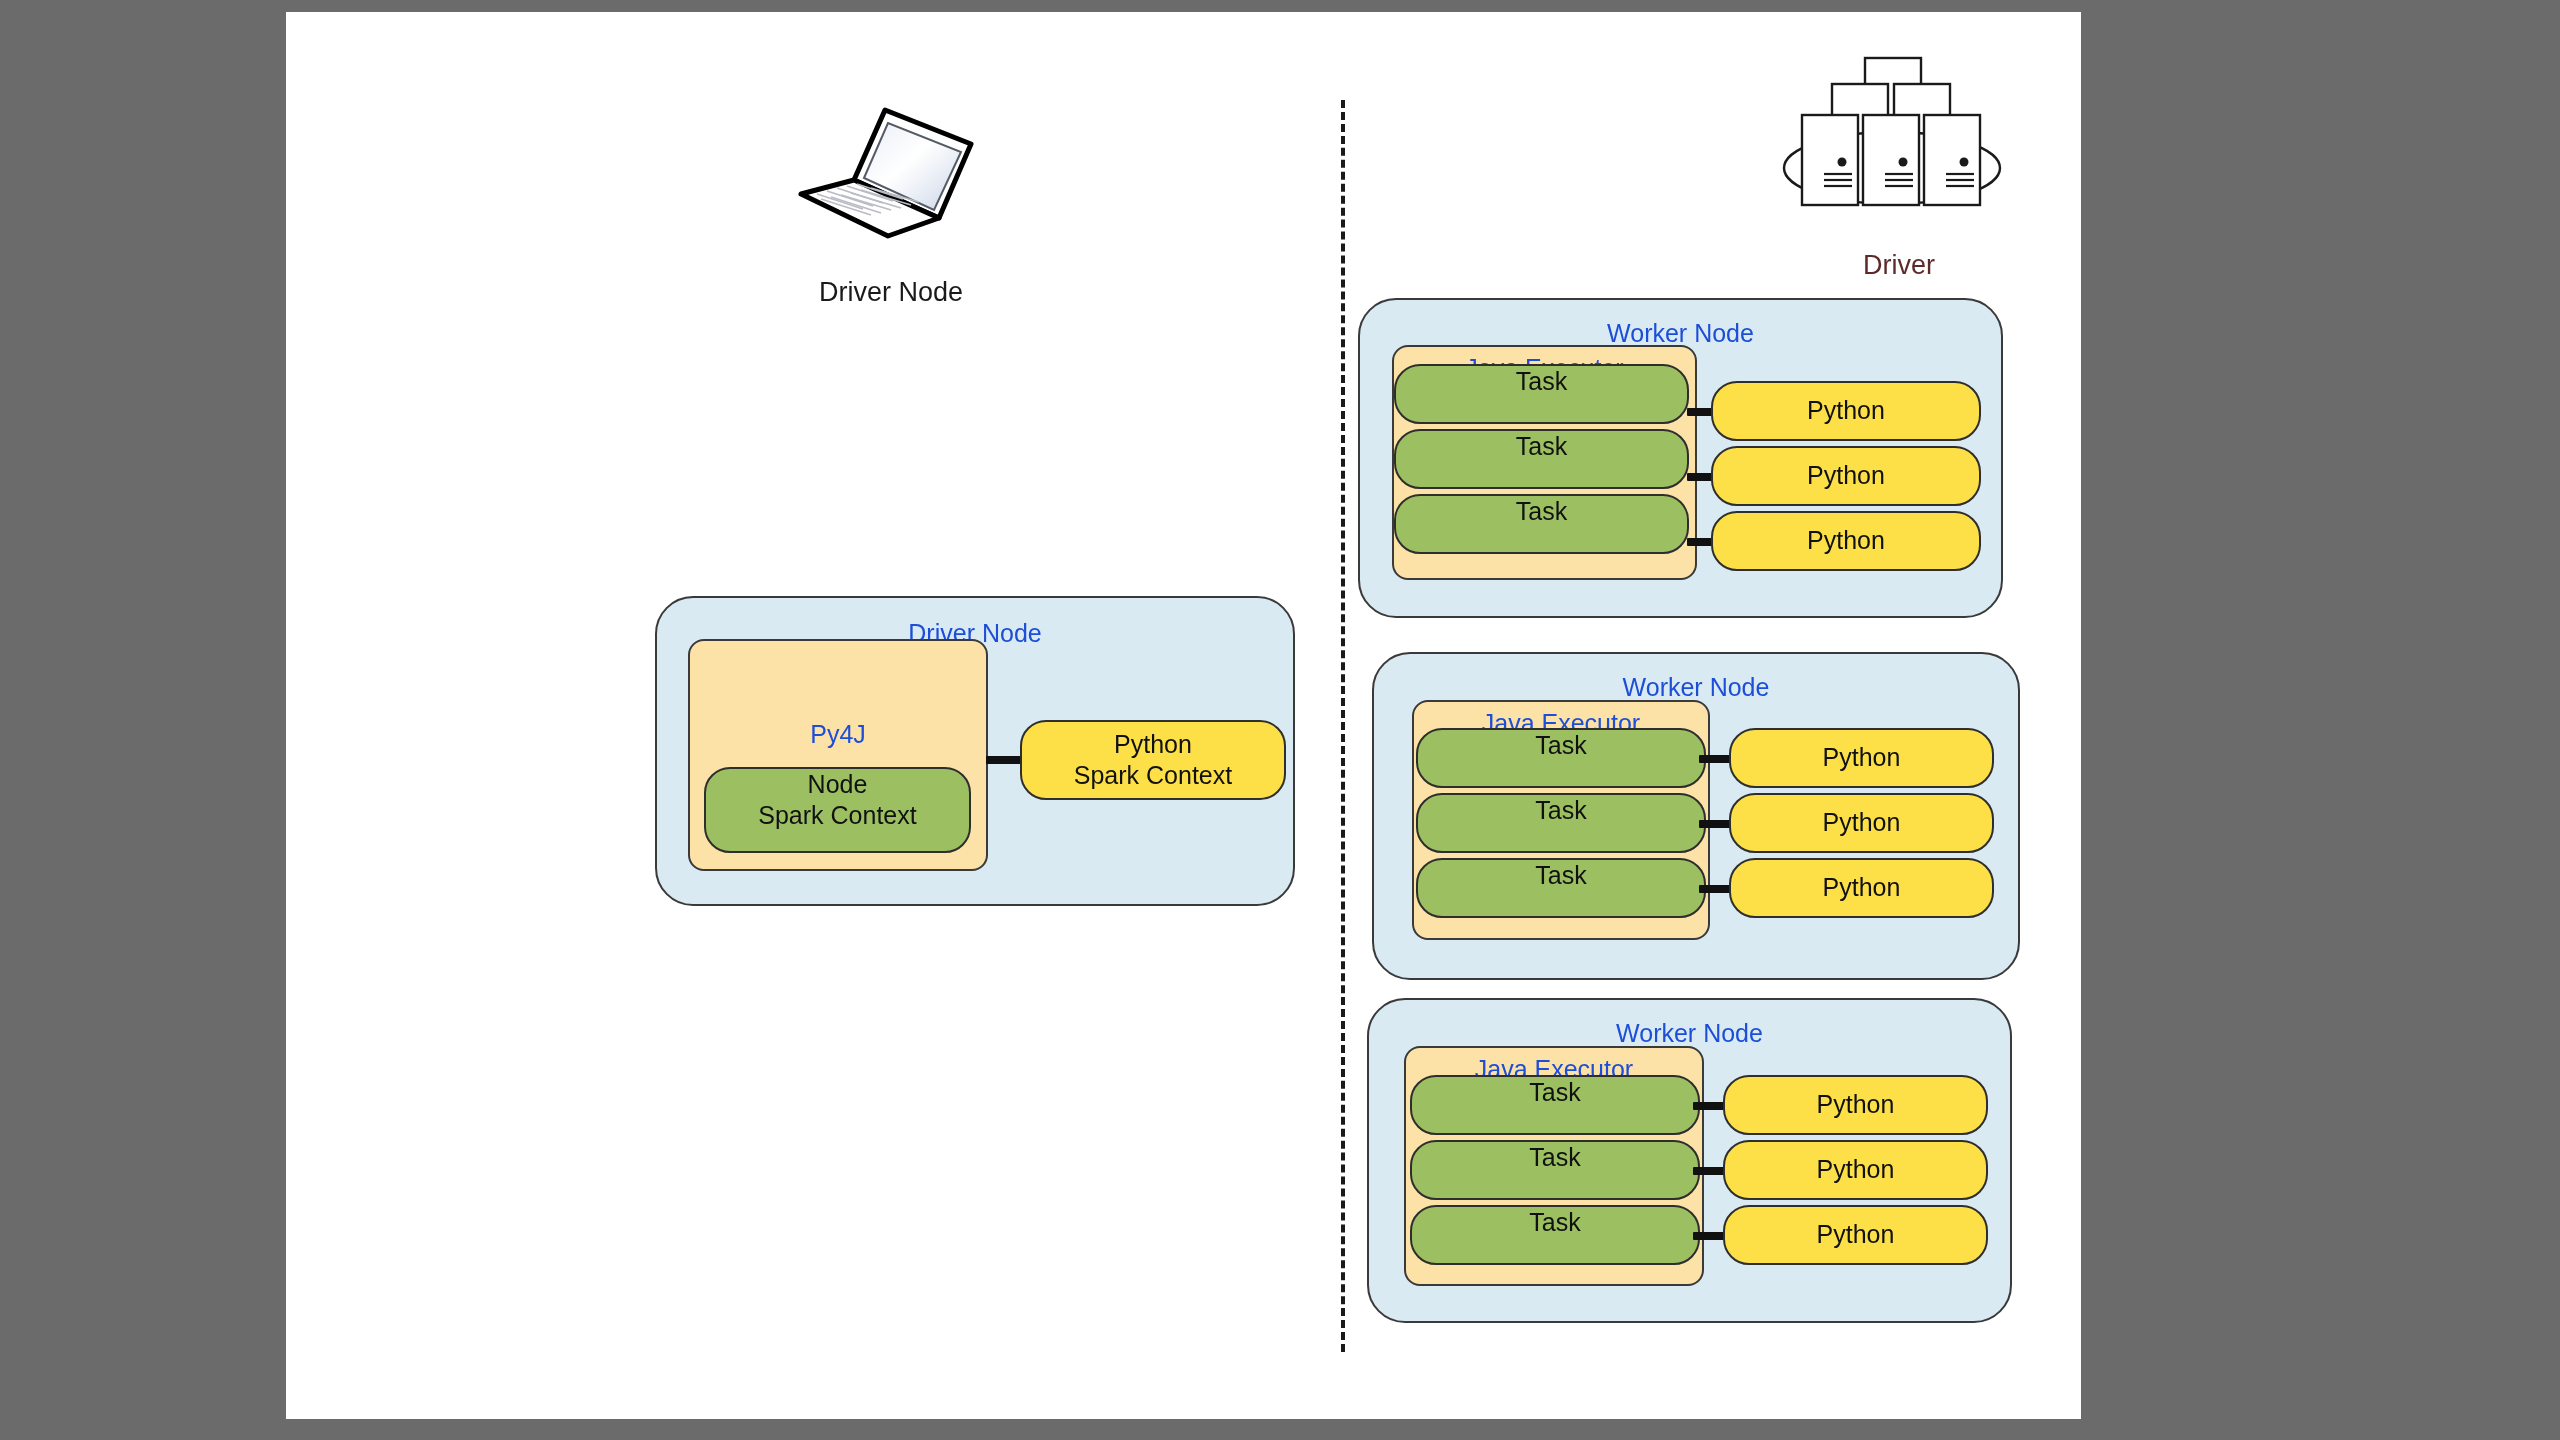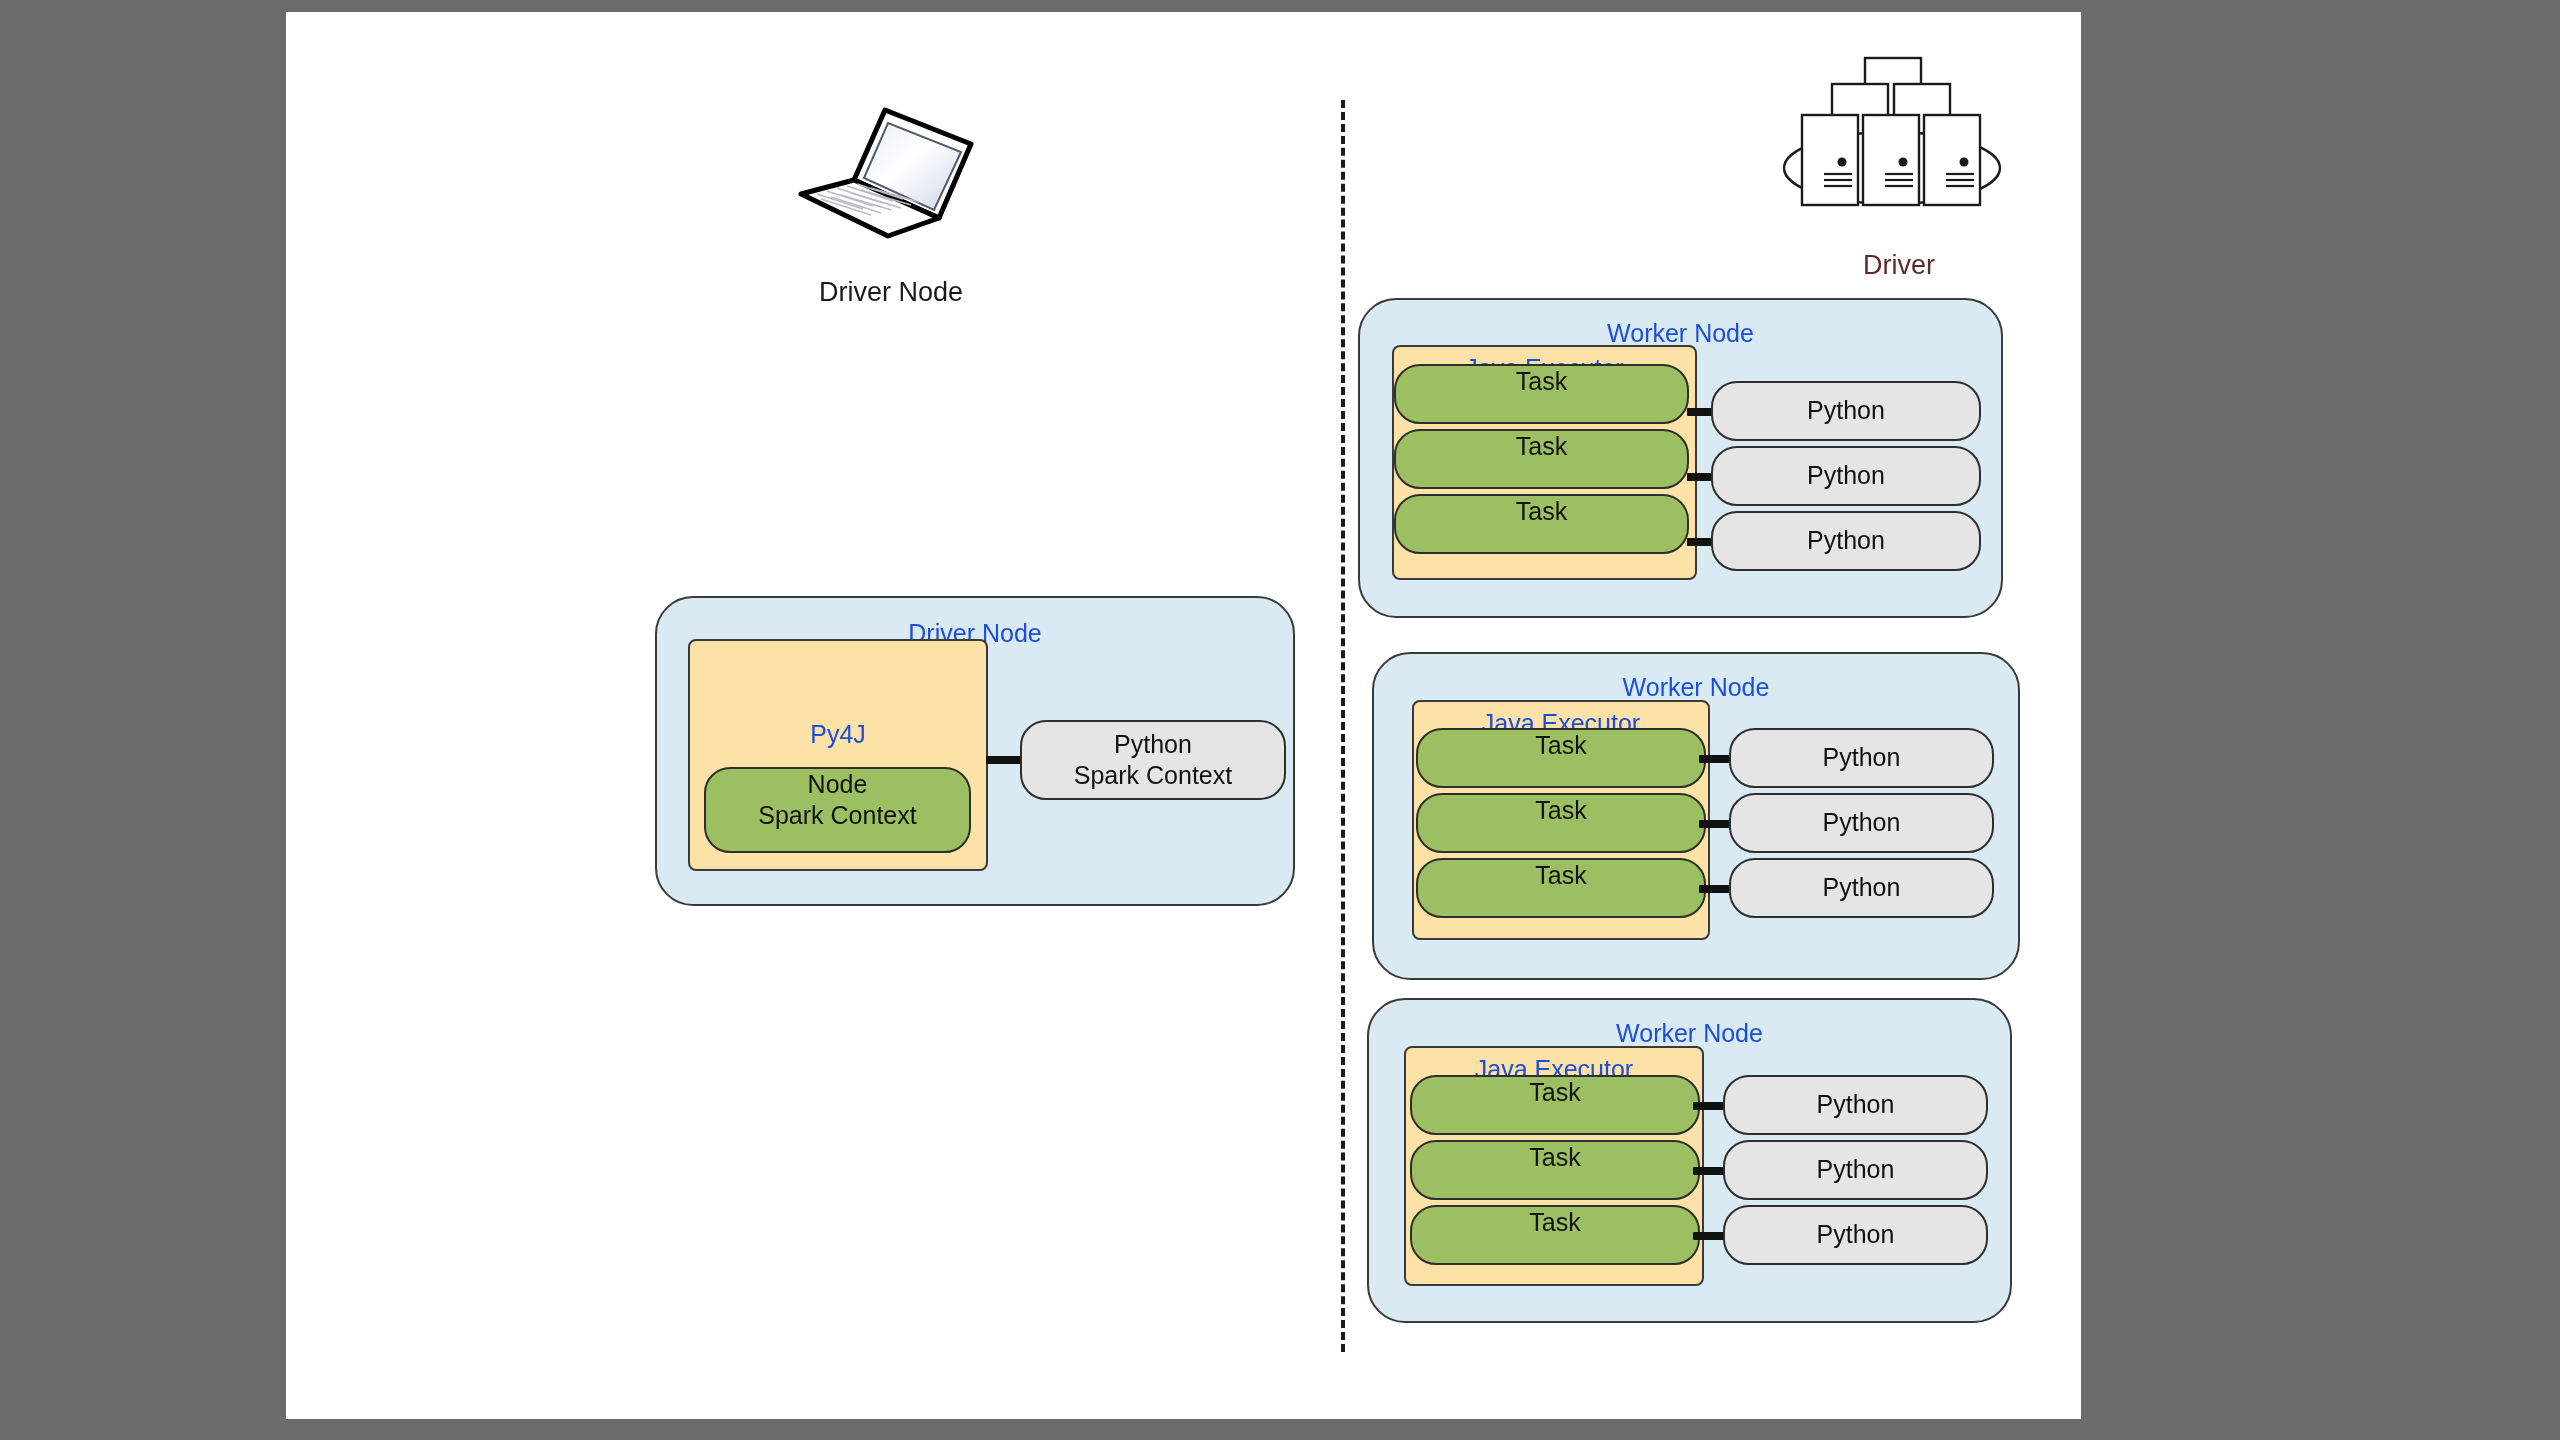--- a/index.html
+++ b/index.html
@@ -45,36 +45,36 @@
     box-sizing: border-box;
     background: #d9eaf2;
     border: 2px solid #3a3a3a;
     border-radius: 38px;
   }
   .exec-box {
     position: absolute;
     box-sizing: border-box;
     background: #fde2a7;
     border: 2px solid #3a3a3a;
-    border-radius: 8px;
+    border-radius: 16px;
   }
   .task-box {
     position: absolute;
     box-sizing: border-box;
     background: #9cc061;
     border: 2px solid #2e2e2e;
     border-radius: 26px;
     display: flex;
     align-items: flex-start;
     justify-content: center;
   }
   .python-box {
     position: absolute;
     box-sizing: border-box;
-    background: #e5e5e5;
+    background: #fde047;
     border: 2px solid #2e2e2e;
     border-radius: 26px;
     display: flex;
     justify-content: center;
     flex-direction: column;
   }
 
   .box-title {
     position: absolute;
     left: 0;

